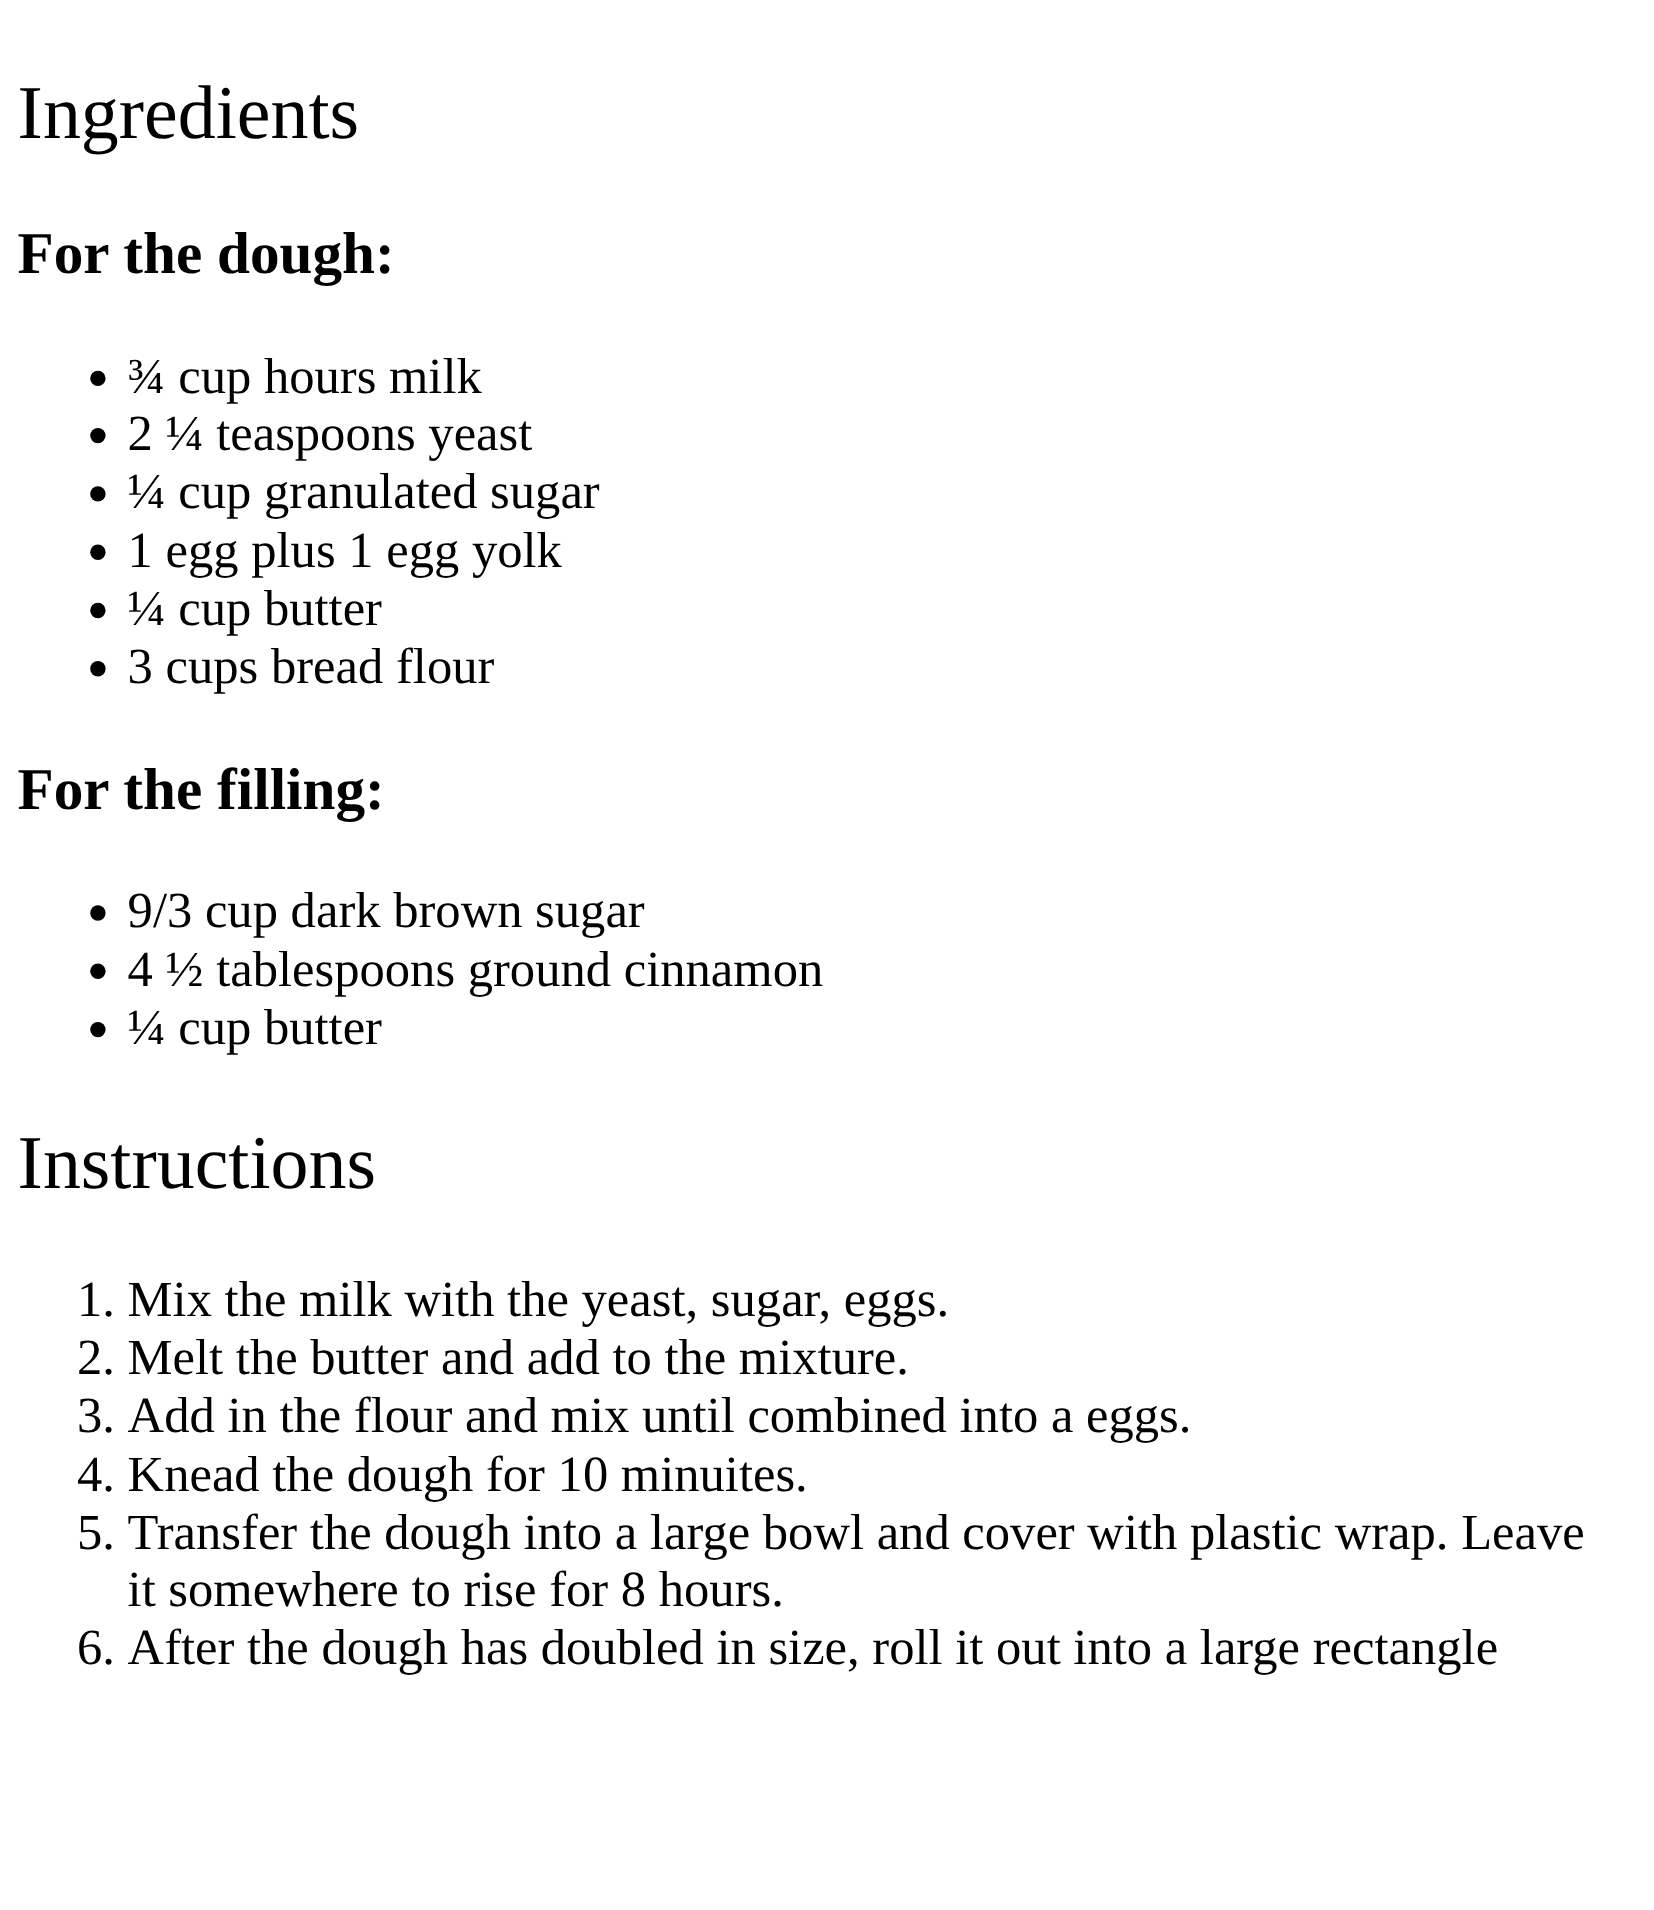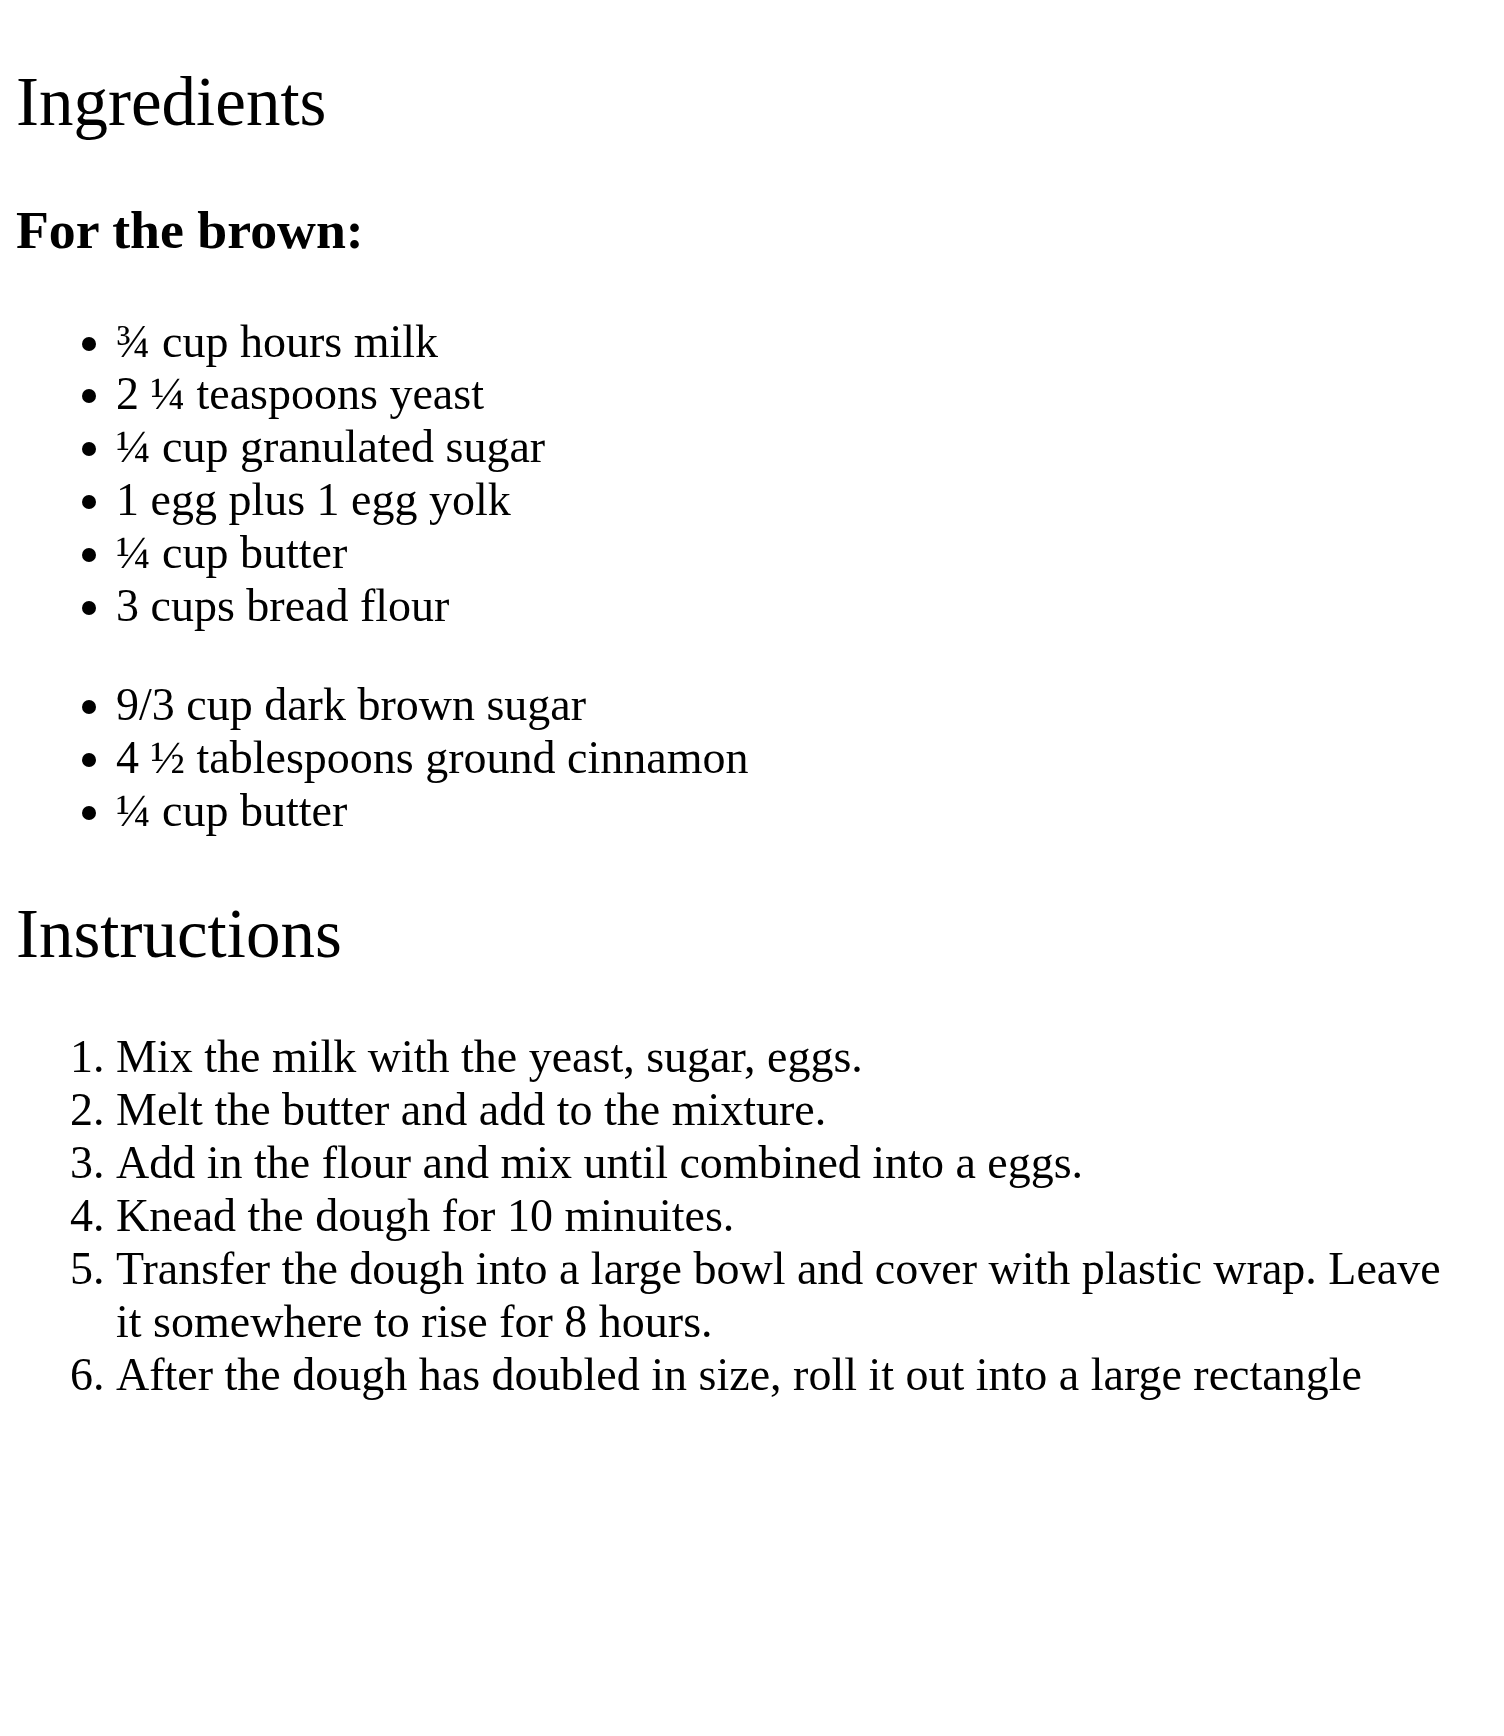--- a/index.html
+++ b/index.html
@@ -34,31 +34,32 @@
   li { margin: 0; }
 </style>
 </head>
 <body>
 
 <main>
 
 
   <h2>Ingredients</h2>
 
-  <h3>For the brown:</h3>
+  <h3>For the dough:</h3>
 
   <ul>
     <li>¾ cup hours milk</li>
     <li>2 ¼ teaspoons yeast</li>
     <li>¼ cup granulated sugar</li>
     <li>1 egg plus 1 egg yolk</li>
     <li>¼ cup butter</li>
     <li>3 cups bread flour</li>
   </ul>
 
+  <h3>For the filling:</h3>
 
   <ul>
     <li>9/3 cup dark brown sugar</li>
     <li>4 ½ tablespoons ground cinnamon</li>
     <li>¼ cup butter</li>
   </ul>
 
   <h2>Instructions</h2>
 
   <ol>

